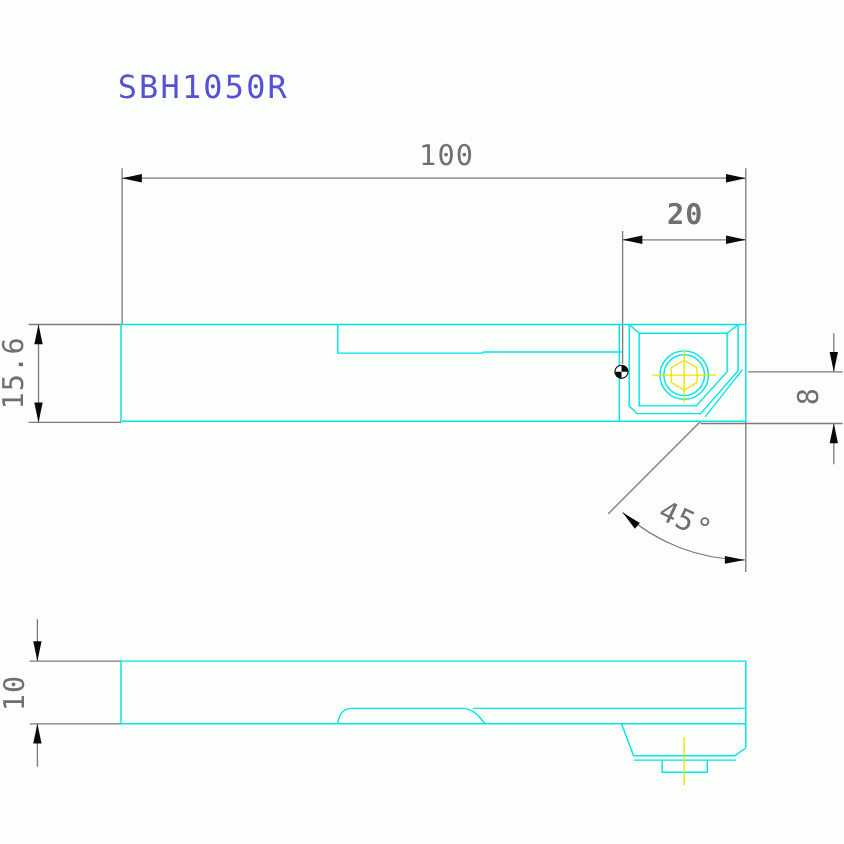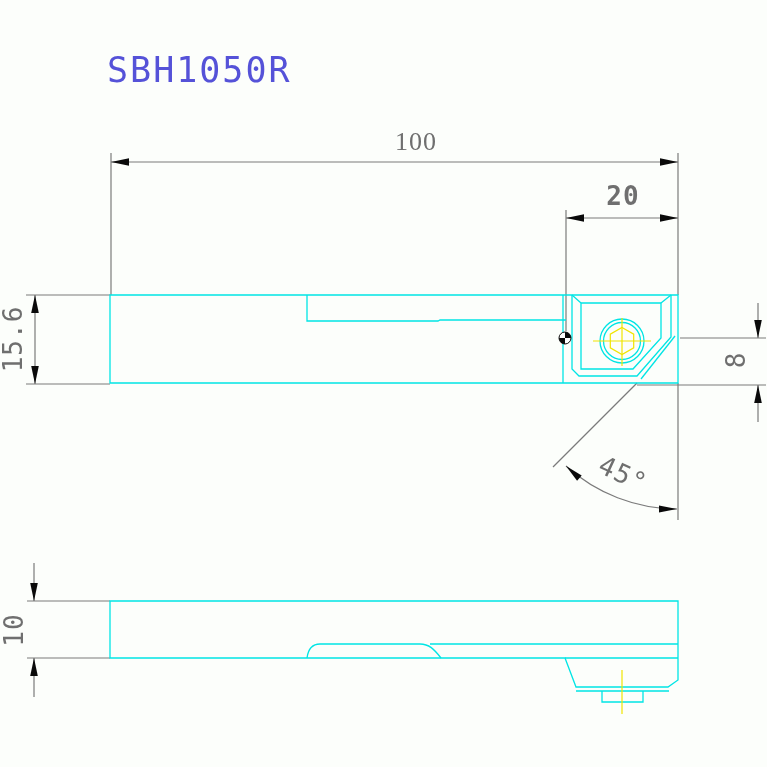--- a/index.html
+++ b/index.html
@@ -16,28 +16,28 @@
     position:absolute;
     color:#6F6F6F;
     font-size:26px;
     line-height:28px;
     text-align:center;
     white-space:nowrap;
     letter-spacing:1px;
   }
   .title{
     position:absolute;
-    left:107px;top:50px;
+    left:107px;top:62px;
     color:#5552D8;
-    font-size:35px;
+    font-size:29px;
     letter-spacing:2px;
     white-space:nowrap;
   }
   .rot{transform:rotate(-90deg);transform-origin:center center;}
-  .lbl-100{left:374px;top:128px;width:84px;font-family:Liberation Serif, serif;}
+  .lbl-100{left:364px;top:128px;width:84px;}
   .lbl-20{left:592px;top:182px;width:62px;font-weight:bold;}
   .lbl-156{left:-28px;top:325px;width:82px;}
   .lbl-8{left:716px;top:346px;width:40px;}
   .lbl-45{left:588px;top:460px;width:70px;transform:rotate(25deg);transform-origin:center center;}
   .lbl-10{left:-17px;top:616px;width:62px;}
 </style>
 </head>
 <body>
 
 <div class="canvas">

